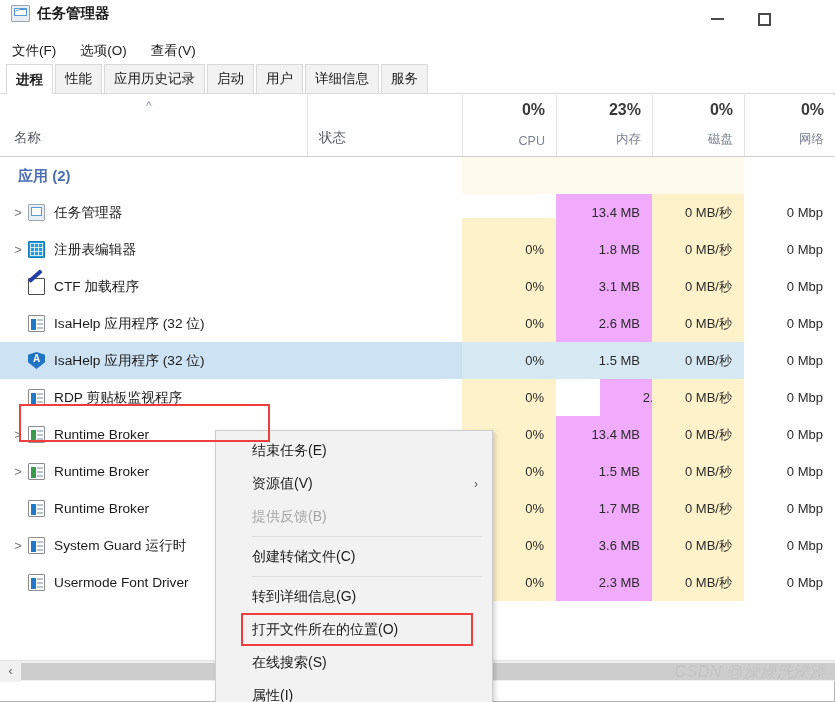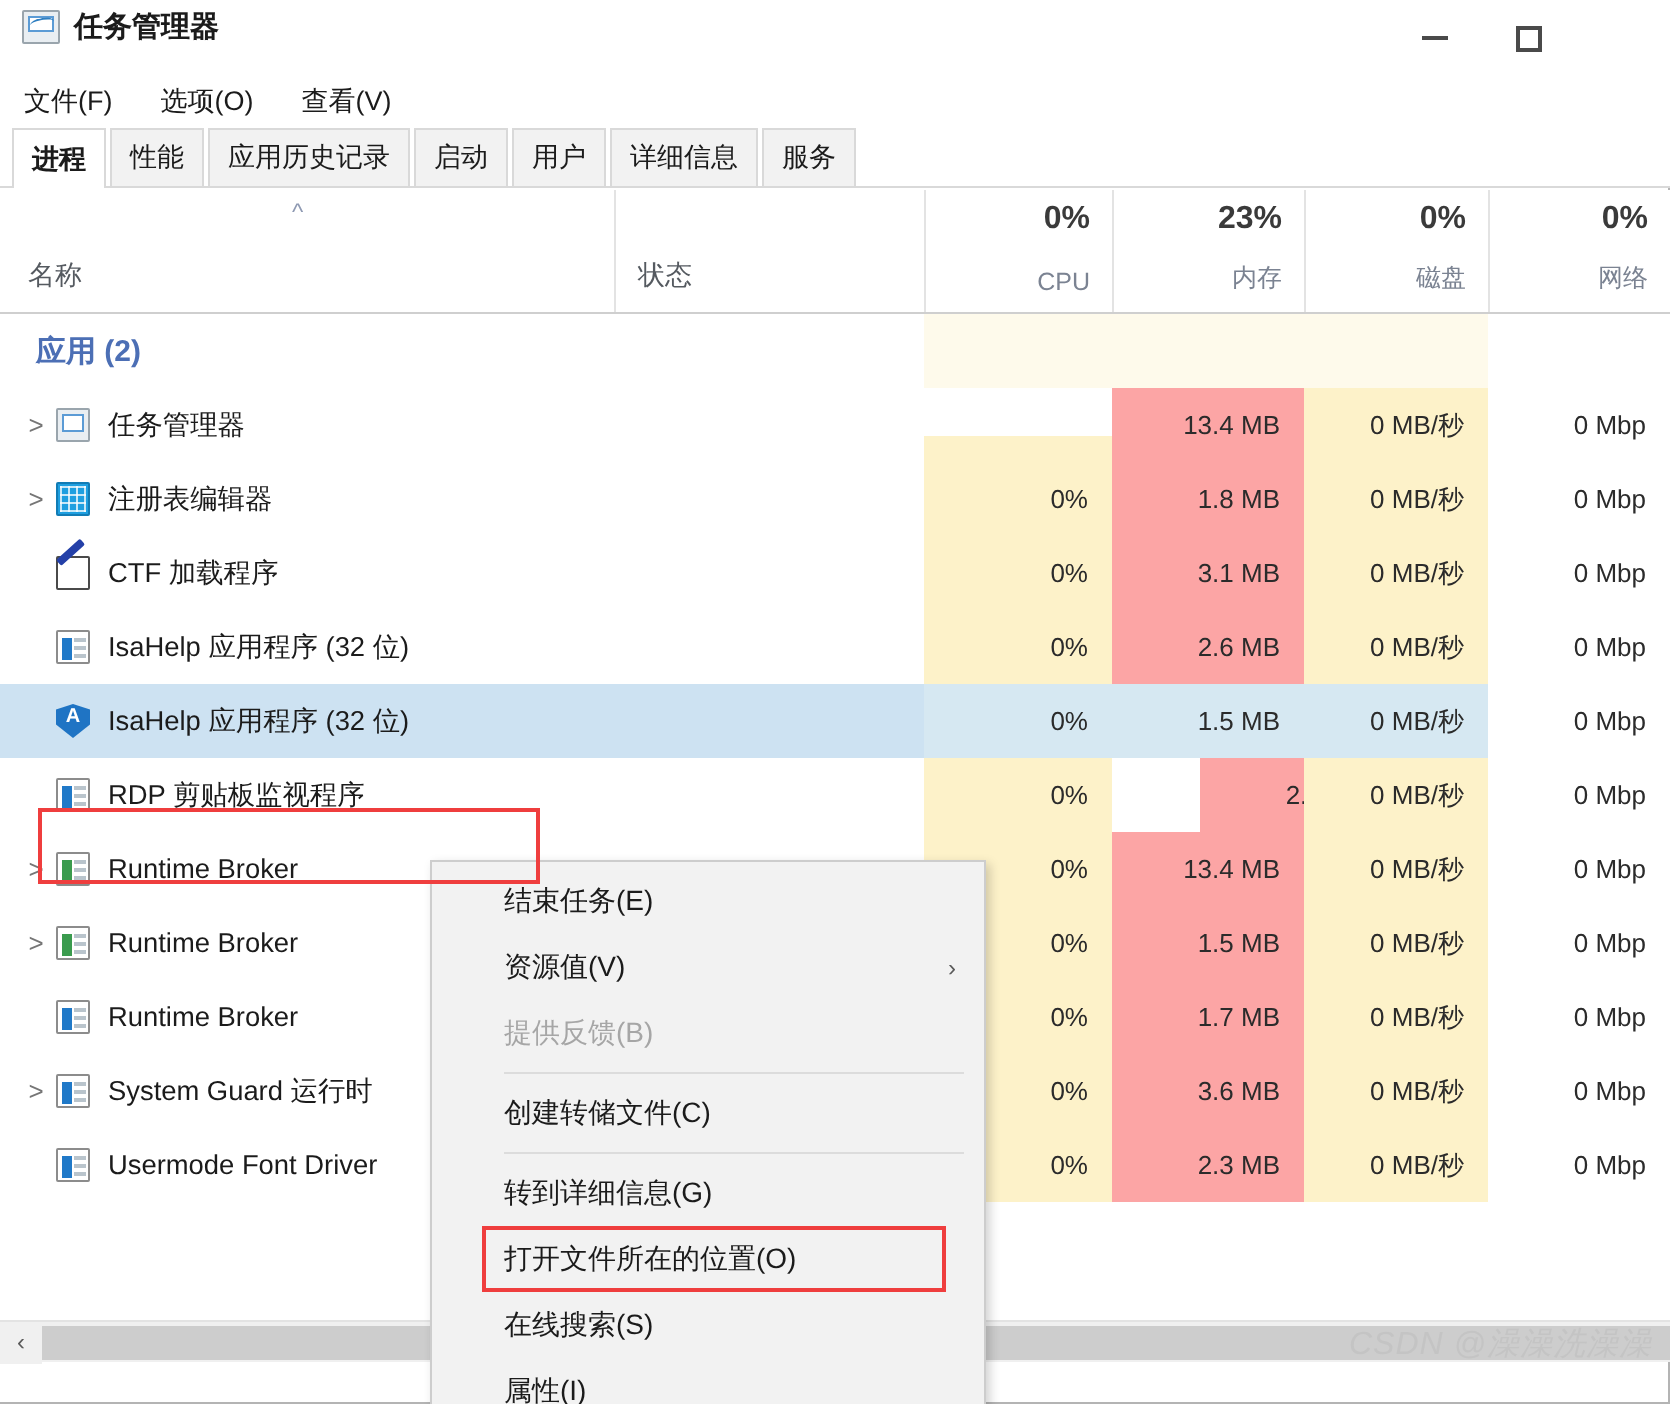--- a/index.html
+++ b/index.html
@@ -194,21 +194,21 @@
     clip-path: polygon(50% 0%, 100% 16%, 100% 60%, 50% 100%, 0% 60%, 0% 16%);
   }
   .ic-shield::before {
     content: "A"; position: absolute; left: 0; right: 0; top: 1px;
     text-align: center; font-size: 10px; font-weight: 700; color: #ffffff;
     font-family: "Liberation Sans", sans-serif;
   }
 
   
   .c-cpu  { background: #fdf2c9; }
-  .c-mem  { background: #fca5a5; }
+  .c-mem  { background: #f0abfc; }
   .c-disk { background: #fdf2c9; }
   .g-cpu, .g-mem, .g-disk, .g-net { background: #fefaeb; }
   .row.selected .c-cpu,
   .row.selected .c-mem,
   .row.selected .c-disk,
   .row.selected .c-net { background: #d6e8f2; }
   .row.selected .namecell { background: #cde2f2; }
   .row.selected { background: #cde2f2; }
 
   

